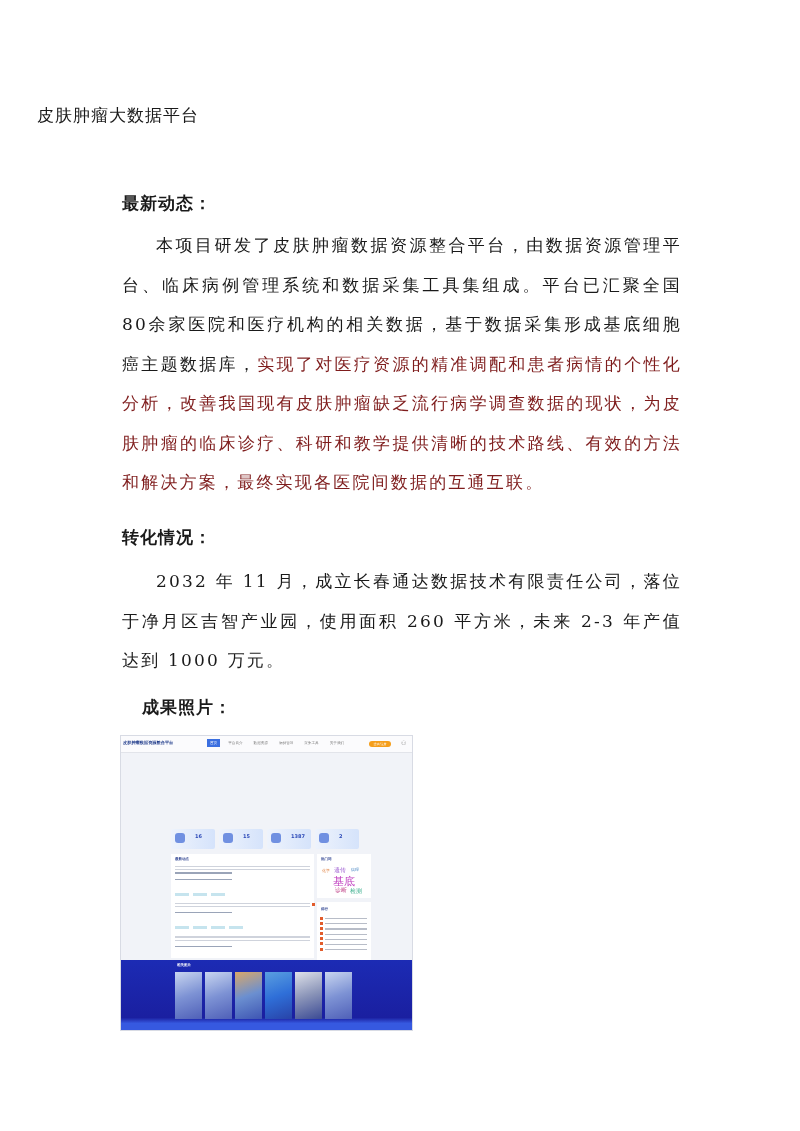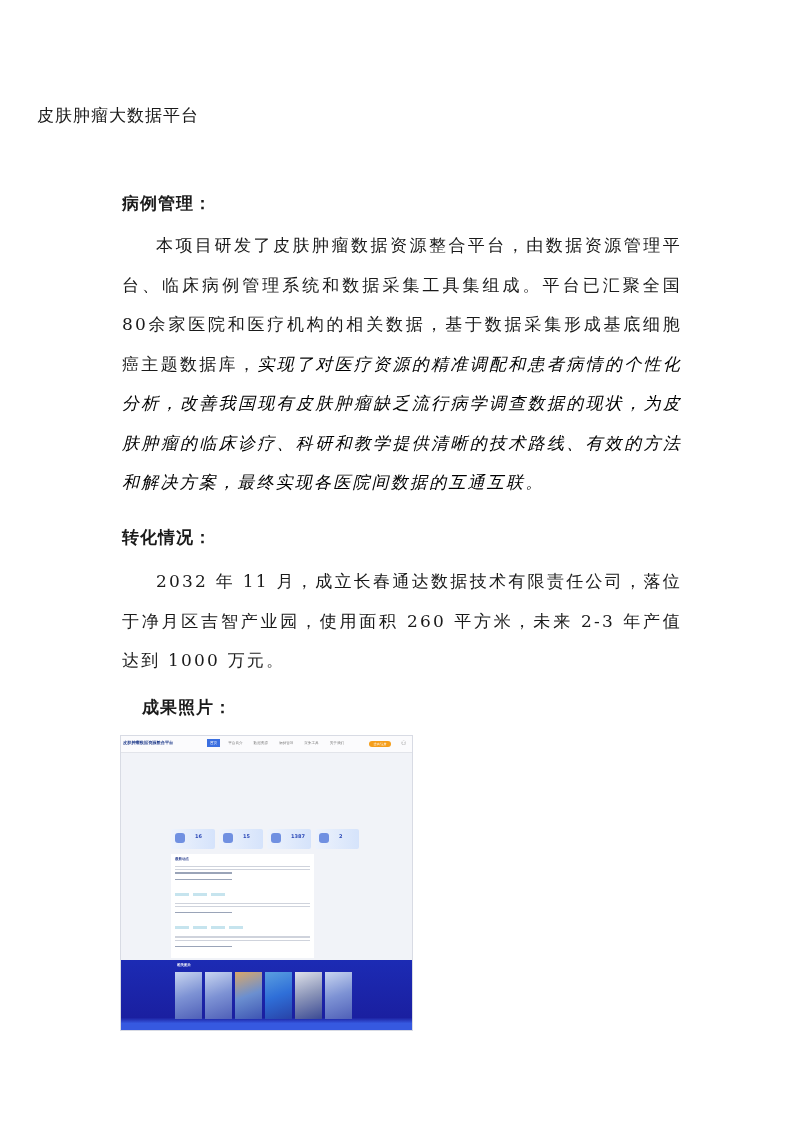--- a/index.html
+++ b/index.html
@@ -4,21 +4,21 @@
 <style>
   html, body { margin:0; padding:0; background:#ffffff; }
   body { width:800px; height:1131px; position:relative; overflow:hidden;
          font-family:"DejaVu Serif","Liberation Serif",serif; color:#1a1a1a; }
   .page-title { position:absolute; left:0; width:800px; top:104px; text-align:left;
                 font-size:17px; font-family:"DejaVu Sans","Liberation Sans",sans-serif; letter-spacing:1px;margin-left:37px; }
   .heading { position:absolute; left:122px; font-size:17px; font-weight:bold;
              font-family:"DejaVu Sans","Liberation Sans",sans-serif; letter-spacing:1px; }
   .para { position:absolute; left:122px; width:560px; font-size:17px; line-height:39.5px;
           text-indent:34px; letter-spacing:2.2px; text-align:justify; }
-  .red { color:#000000;font-style:italic; }
+  .red { color:#7f1d1d; }
 
   
   .shot { position:absolute; left:120px; top:735px; width:293px; height:296px;
           background:#f1f3f8; overflow:hidden; border:1px solid #d8dbe4; box-sizing:border-box;
           font-family:"DejaVu Sans","Liberation Sans",sans-serif; }
   .s-top { position:absolute; left:0; top:0; width:100%; height:16px; background:#fbfbfd;
            border-bottom:1px solid #e2e4ea; }
   .s-logo { position:absolute; left:2px; top:4px; font-size:4.2px; color:#1e3a8a; white-space:nowrap; font-weight:bold; }
   .s-nav { position:absolute; left:86px; top:3px; display:flex; gap:5px; }
   .s-nav span { font-size:3.6px; color:#777; padding:2px 3px; white-space:nowrap; }
@@ -59,21 +59,21 @@
   .s-cards div { width:27px; height:47px; background:linear-gradient(160deg,#c9d6f0,#7d92d4 50%,#4f60b8); }
   .s-cards div:nth-child(3){ background:linear-gradient(160deg,#d9a86a,#6b8fd0 50%,#3e55b3); }
   .s-cards div:nth-child(4){ background:linear-gradient(160deg,#5a9fe0,#2f6fd8 50%,#2843a8); }
   .s-cards div:nth-child(5){ background:linear-gradient(160deg,#dfe2ea,#8a94b8 50%,#3b4a95); }
 </style>
 </head>
 <body>
 
 <div class="page-title">皮肤肿瘤大数据平台</div>
 
-<div class="heading" style="top:192px;">病例管理：</div>
+<div class="heading" style="top:192px;">最新动态：</div>
 <div class="para" style="top:226px;">
   <span>本项目研发了皮肤肿瘤数据资源整合平台，由数据资源管理平台、临床病例管理系统和数据采集工具集组成。平台已汇聚全国80余家医院和医疗机构的相关数据，基于数据采集形成基底细胞癌主题数据库，</span><span class="red">实现了对医疗资源的精准调配和患者病情的个性化分析，改善我国现有皮肤肿瘤缺乏流行病学调查数据的现状，为皮肤肿瘤的临床诊疗、科研和教学提供清晰的技术路线、有效的方法和解决方案，最终实现各医院间数据的互通互联。</span>
 </div>
 
 <div class="heading" style="top:526px;">转化情况：</div>
 <div class="para" style="top:562px;">2032 年 11 月，成立长春通达数据技术有限责任公司，落位于净月区吉智产业园，使用面积 260 平方米，未来 2-3 年产值达到 1000 万元。</div>
 
 <div class="heading" style="top:696px;margin-left:20px;">成果照片：</div>
 
 <div class="shot">
@@ -118,20 +118,41 @@
     <span class="s-tag"></span><span class="s-tag"></span><span class="s-tag"></span>
     <div class="s-line"></div><div class="s-line"></div>
     <div class="s-line short" style="margin-top:5px;"></div>
     <span class="s-tag"></span><span class="s-tag"></span><span class="s-tag"></span><span class="s-tag"></span>
     <div class="s-line"></div><div class="s-line"></div>
     <div class="s-line short" style="margin-top:5px;"></div>
     <span class="s-tag"></span><span class="s-tag"></span>
     <div class="s-line"></div><div class="s-line"></div>
   </div>
 
+  <div class="s-side">
+    <div class="s-cloud">
+      <div class="s-sec-title">热门词</div>
+      <span style="left:16px;top:20px;font-size:11px;color:#c040c0;">基底</span>
+      <span style="left:17px;top:12px;color:#9b59d0;">遗传</span>
+      <span style="left:18px;top:32px;color:#c45090;">诊断</span>
+      <span style="left:33px;top:33px;color:#40b090;">检测</span>
+      <span style="left:5px;top:14px;font-size:4px;color:#e08040;">化学</span>
+      <span style="left:34px;top:13px;font-size:4px;color:#4080c0;">病理</span>
+    </div>
+    <div class="s-list">
+      <div class="s-sec-title" style="height:auto;background:none;margin:0;">排行</div>
+      <div></div>
+        <div></div>
+        <div></div>
+        <div></div>
+        <div></div>
+        <div></div>
+        <div></div>
+    </div>
+  </div>
 
   <div class="s-footer">
     <div class="s-foot-title">相关图片</div>
     <div class="s-cards">
       <div></div>
       <div></div>
       <div></div>
       <div></div>
       <div></div>
       <div></div>

